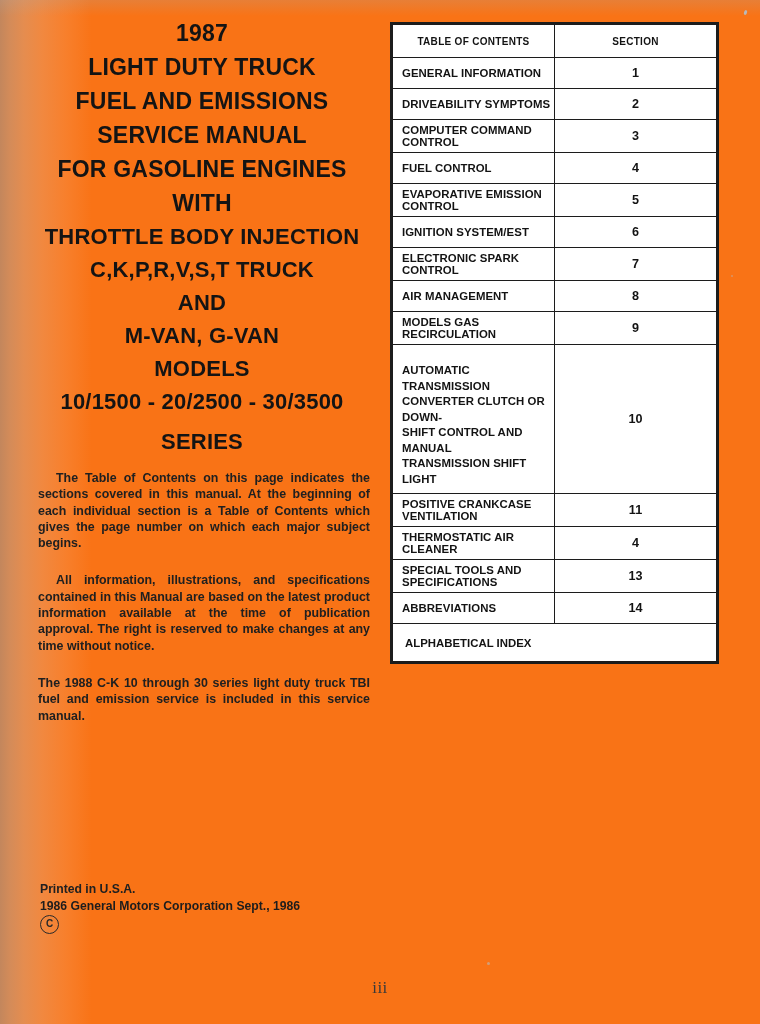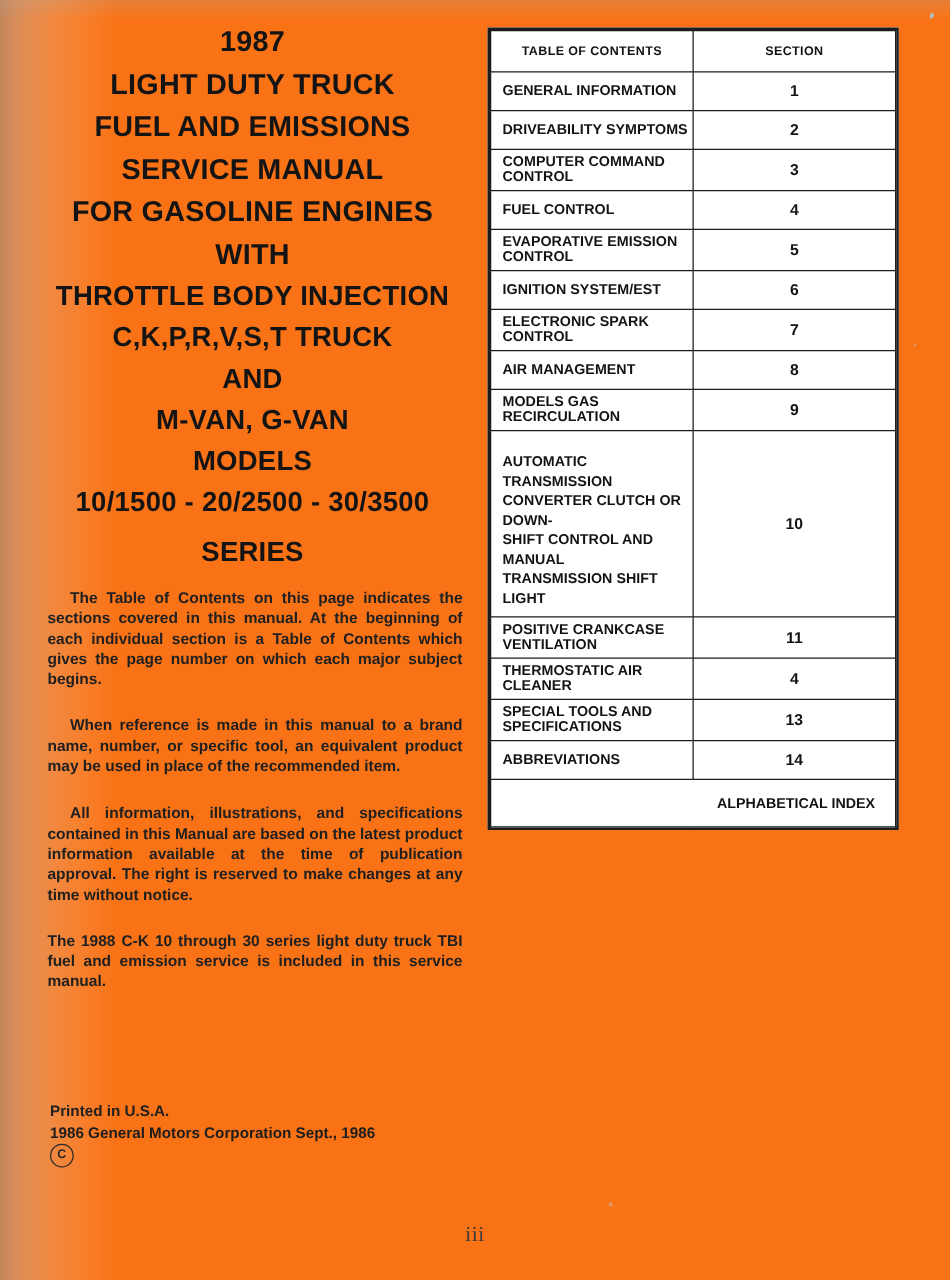--- a/index.html
+++ b/index.html
@@ -178,21 +178,20 @@
     padding-top: 18px;
     padding-bottom: 6px;
     vertical-align: middle;
   }
   tr.tall td.toc-title .ml { display: block; }
   td.toc-index {
     font-size: 11.4px;
     padding: 4px 16px 4px 12px;
     height: 38px;
     vertical-align: middle;
-    text-align: right;
   }
 </style>
 </head>
 <body>
 
 <div id="page">
 
   <div id="gutter-shadow"></div>
   <div id="top-fade"></div>
   <div id="speck-a"></div>
@@ -210,21 +209,20 @@
     <div class="line t-med">C,K,P,R,V,S,T TRUCK</div>
     <div class="line t-med">AND</div>
     <div class="line t-med">M-VAN, G-VAN</div>
     <div class="line t-med">MODELS</div>
     <div class="line t-ser">10/1500 - 20/2500 - 30/3500</div>
     <div class="line t-med">SERIES</div>
   </div>
 
   <div id="body-copy">
     <p>The Table of Contents on this page indicates the sections covered in this manual.  At the beginning of each individual section is a Table of Contents which gives the page number on which each major subject begins.</p>
-    <p>When reference is made in this manual to a brand name, number, or specific tool, an equivalent product may be used in place of the recommended item.</p>
     <p>All information, illustrations, and specifications contained in this Manual are based on the latest product information available at the time of publication approval.  The right is reserved to make changes at any time without notice.</p>
     <p class="no-indent">The 1988 C-K 10 through 30 series light duty truck TBI fuel and emission service is included in this service manual.</p>
   </div>
 
   <div id="footer">
     <div id="printed-line">Printed in U.S.A.</div>
     <div id="copyright-line">1986 General Motors Corporation  Sept., 1986</div>
     <div id="copyright-mark">C</div>
   </div>
 

